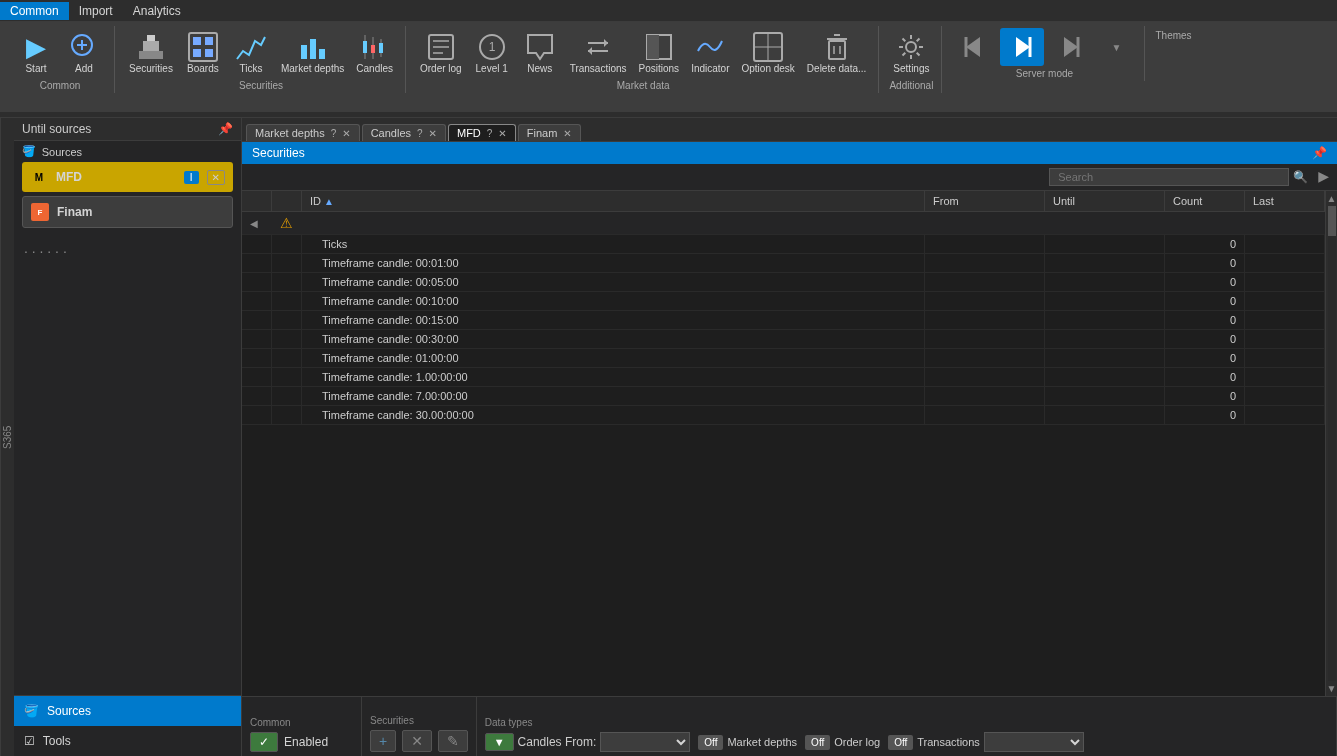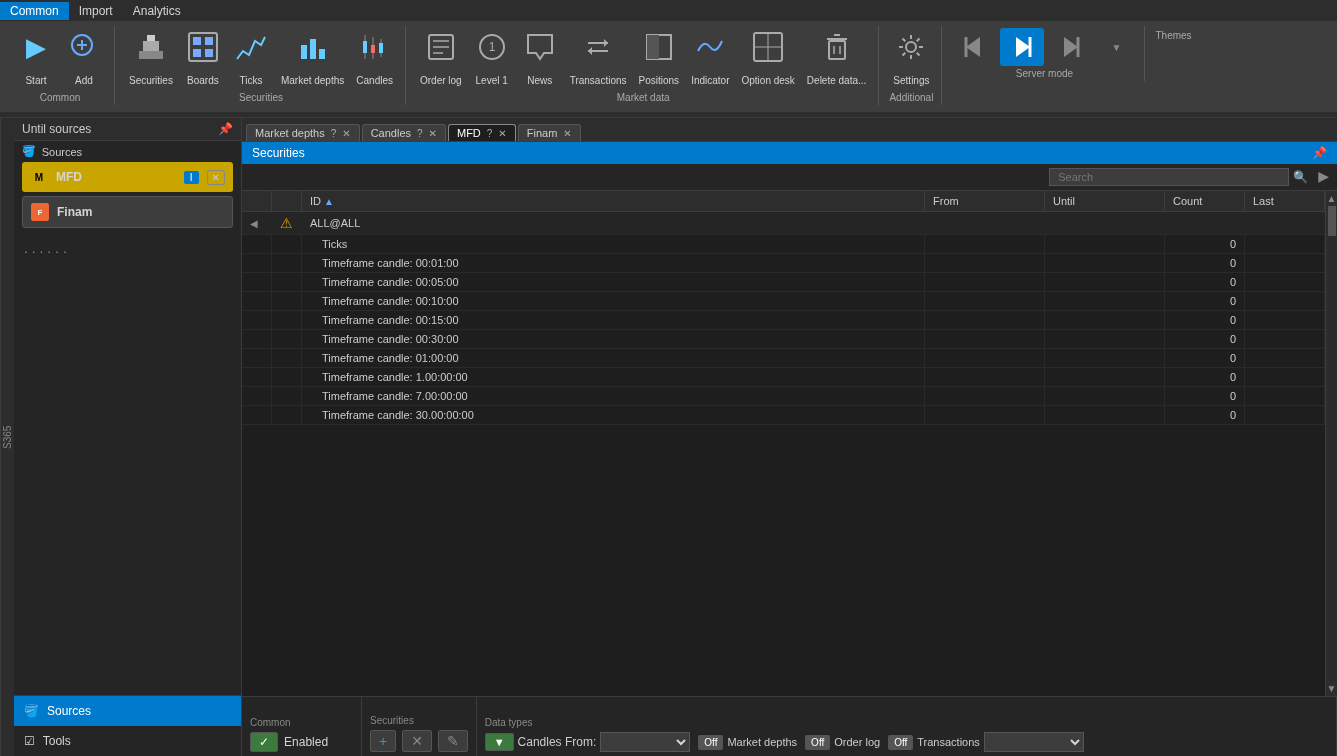--- a/index.html
+++ b/index.html
@@ -10,21 +10,21 @@
     .menu-item { padding: 2px 10px; cursor: pointer; font-size: 12px; color: #d4d4d4; }
     .menu-item.active { background: #007acc; color: white; }
 
     
     .ribbon { background: #2d2d2d; border-bottom: 1px solid #3c3c3c; display: flex; flex-direction: column; }
     .ribbon-content { display: flex; padding: 4px 6px; gap: 2px; background: #3d3d3d; height: 90px; align-items: flex-start; }
     .ribbon-group { display: flex; flex-direction: column; align-items: center; border-right: 1px solid #555; padding: 2px 8px; min-width: 50px; }
     .ribbon-group-items { display: flex; flex-direction: row; gap: 4px; flex: 1; align-items: flex-start; }
     .ribbon-btn { display: flex; flex-direction: column; align-items: center; justify-content: flex-start; cursor: pointer; padding: 3px 4px; border-radius: 2px; min-width: 44px; }
     .ribbon-btn .icon { width: 32px; height: 32px; display: flex; align-items: center; justify-content: center; font-size: 18px; }
-    .ribbon-btn .label { font-size: 10px; color: #d4d4d4; text-align: center; line-height: 1.2; margin-top: 12px; }
+    .ribbon-btn .label { font-size: 10px; color: #d4d4d4; text-align: center; line-height: 1.2; margin-top: 0; }
     .ribbon-group-label { font-size: 10px; color: #aaa; margin-top: 2px; text-align: center; }
     .ribbon-btn.highlighted { background: #007acc; border-radius: 3px; }
 
     
     .main-layout { display: flex; height: calc(756px - 22px - 96px); }
 
     
     .sidebar { width: 228px; background: #252526; border-right: 1px solid #3c3c3c; display: flex; flex-direction: column; position: relative; }
     .sidebar-header { background: #2d2d2d; padding: 4px 8px; display: flex; align-items: center; justify-content: space-between; font-size: 12px; color: #ccc; border-bottom: 1px solid #3c3c3c; }
     .sidebar-section { padding: 4px 8px; }
@@ -417,21 +417,20 @@
             <div class="th">Last</div>
           </div>
 
           <div class="securities-table">
 
             <div class="group-row">
               <div class="group-td" style="color:#888; font-size:10px;">◀</div>
               <div class="group-td">
                 <span class="warning-icon">⚠</span>
               </div>
-              <div class="group-td">ALL@ALL</div>
               <div class="group-td"></div>
               <div class="group-td"></div>
               <div class="group-td"></div>
               <div class="group-td"></div>
             </div>
 
             <div class="table-row">
               <div class="td"></div>
               <div class="td"></div>
               <div class="td" style="padding-left:20px;">Ticks</div>

